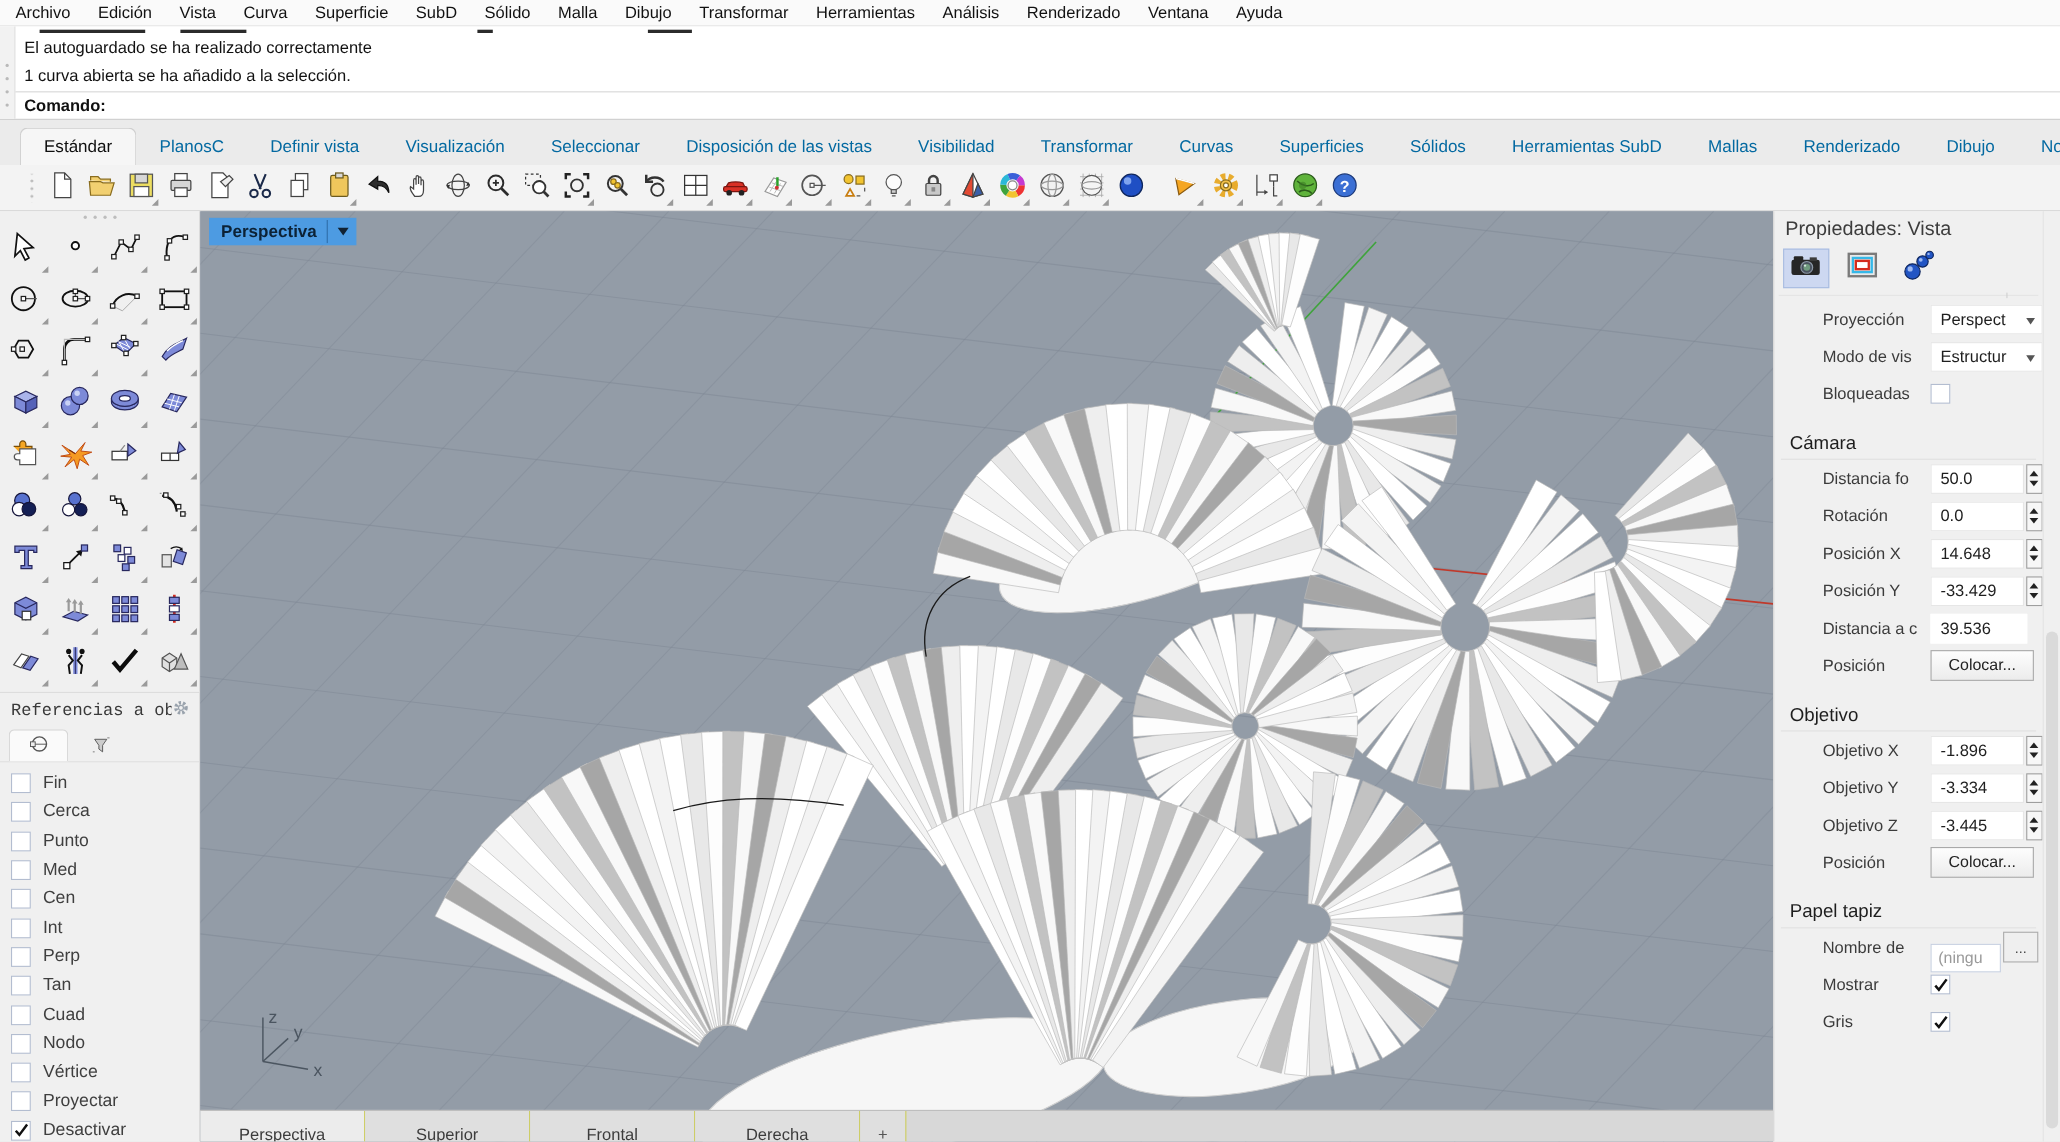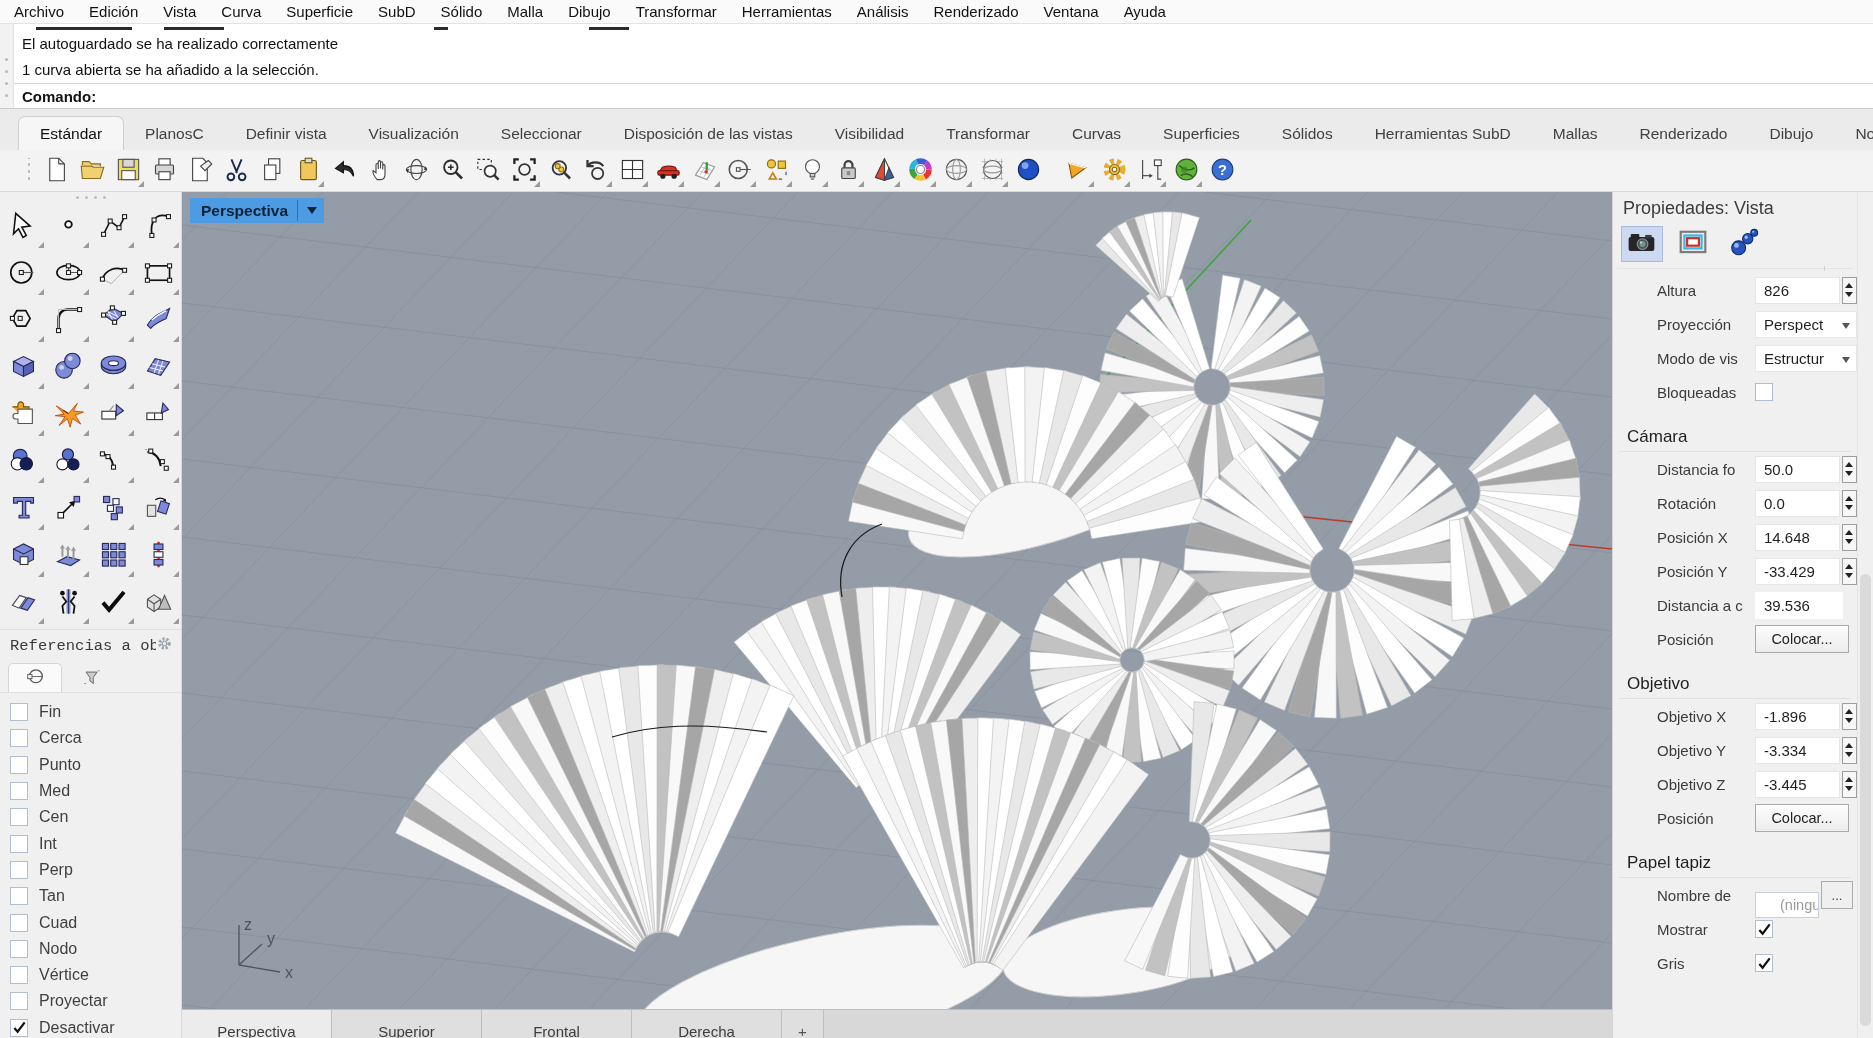--- a/index.html
+++ b/index.html
@@ -17,21 +17,21 @@
   .gdot{position:absolute;left:5px;width:3px;height:3px;border-radius:50%;background:#B9B9B9;}
   .cmdbody{position:absolute;left:14px;top:0;right:0;height:100%;}
   .clipline{position:relative;height:7px;overflow:hidden;}
   .clipmark{position:absolute;top:3px;height:3px;background:#2b2b2b;}
   .cmdline{height:26px;line-height:26px;padding-left:8px;font-size:15px;color:#111;}
   .cmdsep{height:0;border-top:1px solid #D6D6D6;}
   .cmdprompt{height:25px;line-height:25px;padding-left:8px;font-weight:bold;font-size:15px;color:#111;}
   
   .tabbar{position:absolute;left:0;top:109px;width:100%;height:41px;background:#EBEBEB;
           display:flex;align-items:flex-end;padding-left:18px;box-sizing:border-box;overflow:hidden;}
-  .wtab{height:33px;line-height:33px;padding:0 21px;font-size:15.5px;color:#404040;white-space:nowrap;cursor:default;}
+  .wtab{height:33px;line-height:33px;padding:0 21px;font-size:15.5px;color:#0369a1;white-space:nowrap;cursor:default;}
   .wtab.active{background:#F6F6F6;border:1px solid #CFCFCF;border-bottom:none;border-radius:7px 7px 0 0;
                color:#0f0f0f;}
   
   .iconbar{position:absolute;left:0;top:150px;width:100%;height:42px;background:#F3F3F3;
            border-bottom:1px solid #D8D8D8;display:flex;align-items:center;padding-left:24px;box-sizing:border-box;}
   .tgrip{width:8px;height:26px;margin-right:6px;background:
          radial-gradient(circle 1.5px,#BDBDBD 1.2px,transparent 1.5px) 2px 3px/6px 7px repeat-y;}
   .tbtn{position:relative;width:36px;height:36px;display:flex;align-items:center;justify-content:center;flex:0 0 auto;}
   .tbtn.gap{margin-left:14px;}
   .flyout{position:absolute;right:2px;bottom:2px;width:0;height:0;
@@ -92,21 +92,21 @@
   .pselect{width:106px;height:27px;background:#fff;border:1px solid #E6E6E6;box-sizing:border-box;display:flex;
            align-items:center;padding-left:8px;font-size:15px;color:#1f1f1f;position:relative;}
   .pselect .chev{position:absolute;right:6px;top:11px;width:0;height:0;border-left:4.5px solid transparent;
                  border-right:4.5px solid transparent;border-top:6px solid #555;}
   .pbtn{width:92px;height:26px;border:1px solid #A9A9A9;background:linear-gradient(#FDFDFD,#ECECEC);
         display:flex;align-items:center;justify-content:center;font-size:14.5px;color:#222;}
   .phead{height:38px;display:flex;align-items:flex-end;padding:0 0 4px 14px;font-size:17px;color:#1e1e1e;}
   .phr{height:1px;background:#E0E0E0;margin:0 6px;}
   .filewrap{display:flex;align-items:center;}
   .fileinput{width:64px;height:26px;background:#fff;border:1px solid #C7D0E0;box-sizing:border-box;display:flex;
-             align-items:center;padding-left:24px;font-size:14.5px;color:#9a9a9a;white-space:nowrap;overflow:hidden;margin-top:19px;}
+             align-items:center;padding-left:6px;font-size:14.5px;color:#9a9a9a;white-space:nowrap;overflow:hidden;margin-top:19px;}
   .filebtn{width:30px;height:26px;border:1px solid #ABABAB;background:#EFEFEF;display:flex;align-items:center;
            justify-content:center;font-size:13px;color:#444;margin-left:2px;}
   .vscroll{position:absolute;left:1857px;top:192px;width:16px;height:846px;background:#F0F0F0;border-left:1px solid #E4E4E4;box-sizing:border-box;}
   .vthumb{position:absolute;left:2px;width:11px;border-radius:6px;background:#DADADA;}
 </style>
 </head>
 <body>
 
 <div id="app">
   <div class="menubar" id="menubar">
@@ -1148,28 +1148,20 @@
               <circle cx="23.5" cy="4.5" r="3.2" fill="#2255c4" stroke="#10275e"></circle>
               <circle cx="22.6" cy="3.6" r="1" fill="#9db9f2"></circle>
             </svg></span>
         </div>
       </div>
     <div class="rp-sep">
         <i></i>
       </div>
     <div id="rprows">
         <div class="prow">
-          <span class="plabel">Altura</span>
-          <span class="pfield">826</span>
-          <span class="spin">
-            <i class="up"></i>
-            <i class="dn"></i>
-          </span>
-        </div>
-        <div class="prow">
           <span class="plabel">Proyección</span>
           <span class="pselect">Perspect<span class="chev"></span></span>
         </div>
         <div class="prow">
           <span class="plabel">Modo de vis</span>
           <span class="pselect">Estructur<span class="chev"></span></span>
         </div>
         <div class="prow">
           <span class="plabel">Bloqueadas</span>
           <span class="cb"></span>

